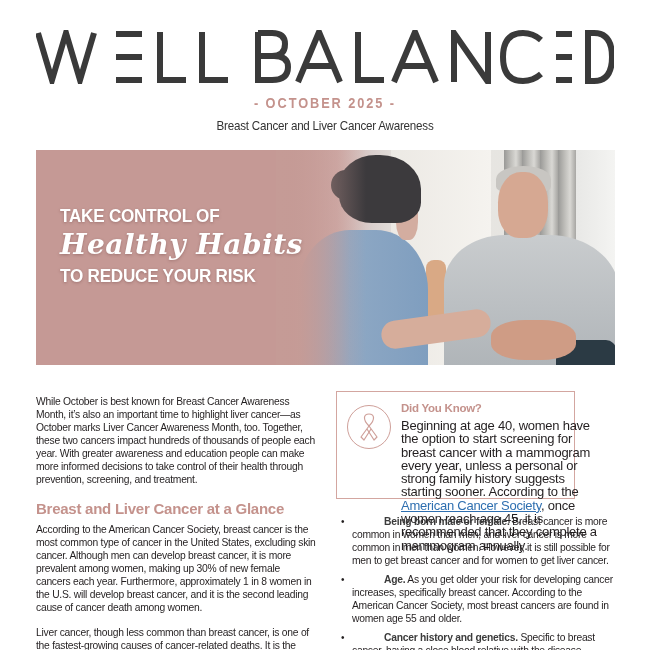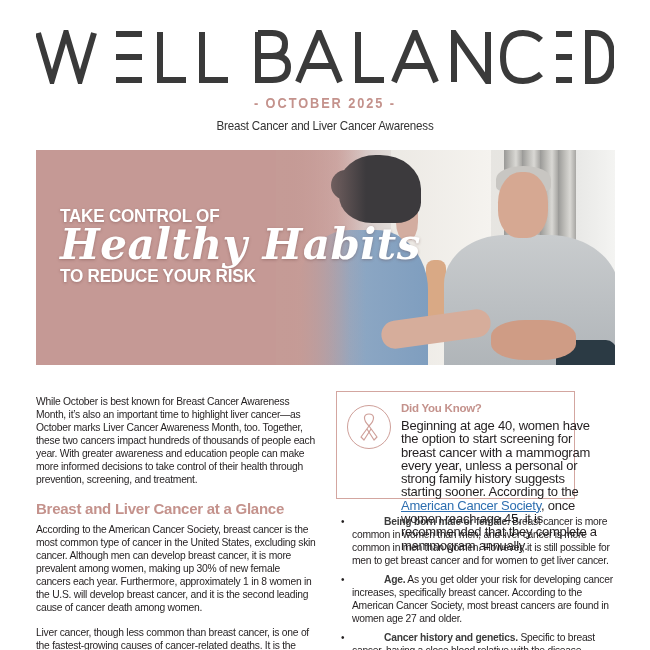--- a/index.html
+++ b/index.html
@@ -24,21 +24,21 @@
   .banner .chair { position: absolute; left: 390px; top: 110px; width: 20px; height: 75px; border-radius: 8px; background: #d9a985; }
   .banner .man-shirt { position: absolute; left: 408px; top: 85px; width: 175px; height: 140px; border-radius: 35% 40% 0 0; background: linear-gradient(180deg, #c9ccce, #aeb3b7); }
   .banner .man-head { position: absolute; left: 462px; top: 22px; width: 50px; height: 66px; border-radius: 46% 46% 42% 42%; background: #d6a892; }
   .banner .man-hair { position: absolute; left: 460px; top: 16px; width: 55px; height: 26px; border-radius: 50% 50% 20% 20%; background: #c8c6c2; }
   .banner .man-hands { position: absolute; left: 455px; top: 170px; width: 85px; height: 40px; border-radius: 40%; background: #cf9c85; }
   .banner .man-pants { position: absolute; left: 520px; top: 190px; width: 60px; height: 25px; background: #2b3a44; border-radius: 10px 10px 0 0; }
   .banner .fade { position: absolute; left: 240px; top: 0; width: 90px; height: 215px; background: linear-gradient(90deg, rgba(197,155,150,1), rgba(197,155,150,0)); }
 
   .banner-text { position: absolute; left: 24px; top: 55px; color: #ffffff; text-shadow: 0 1px 3px rgba(90,50,50,.35); }
   .banner-line1 { font-size: 19px; letter-spacing: 1.6px; transform: scaleX(0.9); transform-origin: 0 0; white-space: nowrap; }
-  .banner-script { font-family: "DejaVu Serif", serif; font-style: italic; font-size: 42px; line-height: 36px; margin-top: 0px; letter-spacing: 0.5px; white-space: nowrap; }
+  .banner-script { font-family: "DejaVu Serif", serif; font-style: italic; font-size: 28px; line-height: 36px; margin-top: 0px; letter-spacing: 0.5px; white-space: nowrap; }
   .banner-line3 { font-size: 19px; letter-spacing: 1.6px; transform: scaleX(0.9); transform-origin: 0 0; white-space: nowrap; margin-top: 2px; }
 
   .col-left { position: absolute; left: 36px; top: 387px; width: 280px; font-size: 10.3px; line-height: 13px; color: #231f20; }
   .col-left p { margin: 8px 0 9px 0; transform-origin: 0 0; }
   .narrow { font-family: "Liberation Sans Narrow", "Liberation Sans", sans-serif; letter-spacing: -0.25px; }
   .section-head { font-weight: bold; color: #c4928c; font-size: 15px; margin: 16px 0 2px 0; }
 
   .tip-box { position: absolute; left: 336px; top: 391px; width: 239px; height: 108px; border: 1.5px solid #d3a6a0; box-sizing: border-box; }
   .tip-icon { position: absolute; left: 10px; top: 13px; width: 44px; height: 44px; border: 1.2px solid #cfa09a; border-radius: 50%; box-sizing: border-box; }
   .tip-icon svg { position: absolute; left: 10px; top: 7px; }
@@ -142,19 +142,19 @@
   <div class="tip-body narrow"><span>Beginning at age 40, women have the option to start screening for breast cancer with a mammogram every year, unless a personal or strong family history suggests starting sooner. According to the </span><a class="tip-link" href="#">American Cancer Society</a><span>, once women reach age 45, it is recommended that they complete a mammogram annually.</span></div>
 </div>
 
 <ul class="bullets narrow">
   <li>
     <span class="dot">•</span>
     <b>Being born male or female.</b><span> Breast cancer is more common in women than men, and liver cancer is more common in men than women. However, it is still possible for men to get breast cancer and for women to get liver cancer.</span>
   </li>
   <li>
     <span class="dot">•</span>
-    <b>Age.</b><span> As you get older your risk for developing cancer increases, specifically breast cancer. According to the American Cancer Society, most breast cancers are found in women age 27 and older.</span>
+    <b>Age.</b><span> As you get older your risk for developing cancer increases, specifically breast cancer. According to the American Cancer Society, most breast cancers are found in women age 55 and older.</span>
   </li>
   <li>
     <span class="dot">•</span>
     <b>Cancer history and genetics.</b><span> Specific to breast cancer, having a close blood relative with the disease increases a person’s risk, although it is still possible to develop it without any family history. Additionally, some</span>
   </li>
 </ul>
 
 </body></html>

